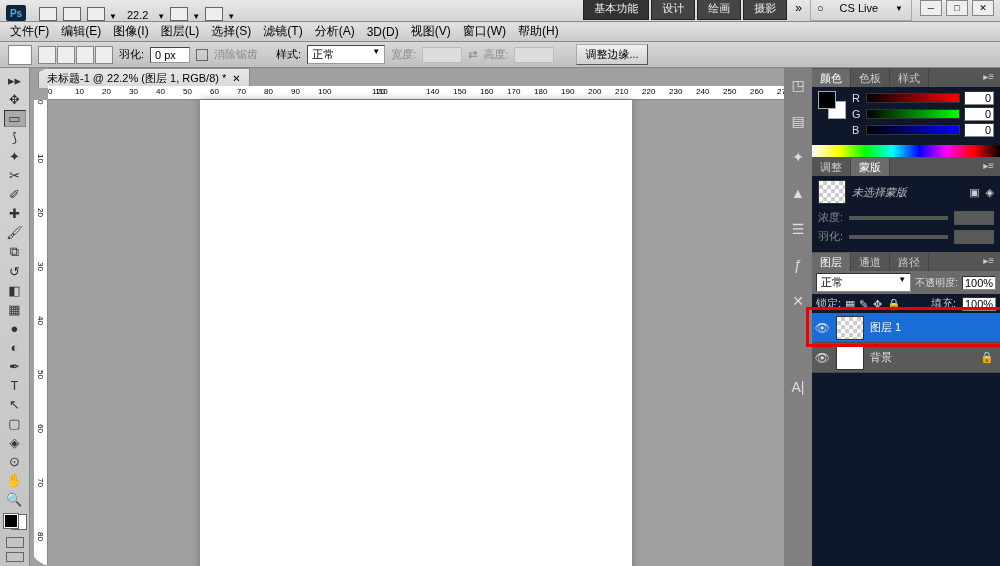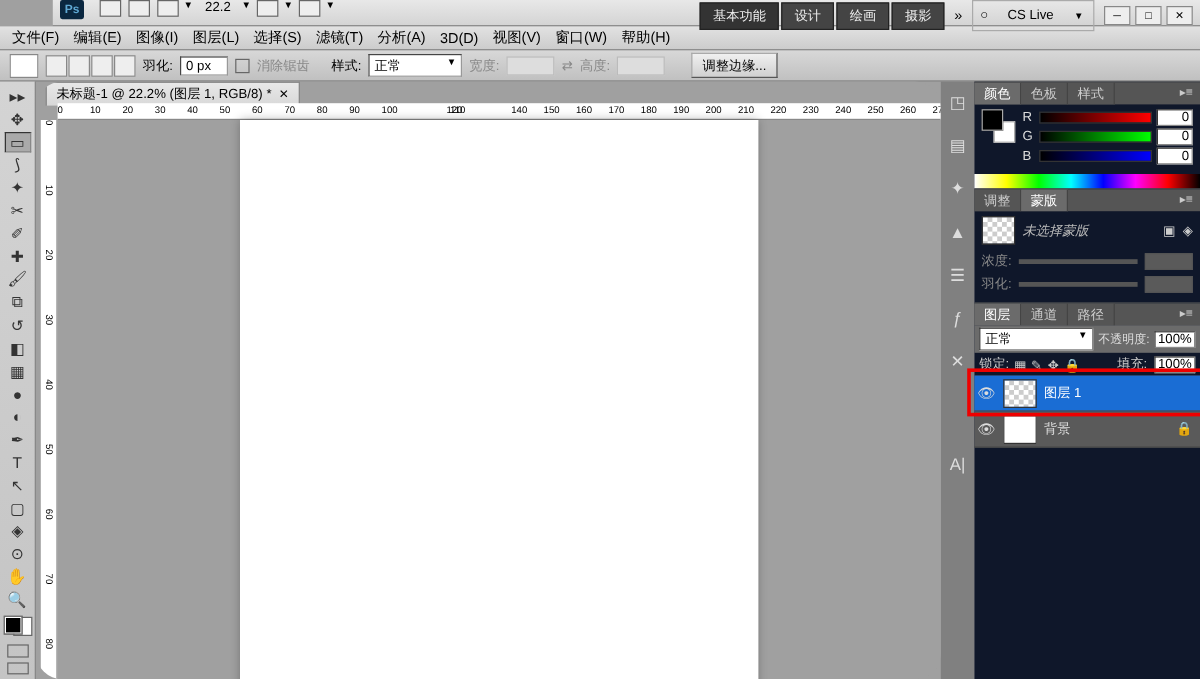--- a/index.html
+++ b/index.html
@@ -1,19 +1,19 @@
 <!DOCTYPE html>
 <html><head>
 <meta charset="utf-8">
 <style>
 * { margin: 0; padding: 0; box-sizing: border-box; font-family: "Microsoft YaHei", sans-serif; font-size: 11px; }
 body { background: #a0a0a0; width: 1000px; height: 566px; overflow: hidden; position: relative; }
 
 
-.topbar { background: linear-gradient(#e8e8e8,#d4d4d4); height: 22px; display: flex; align-items: flex-start; padding: 0 6px; border-bottom: 1px solid #888; margin-left: 44px; }
+.topbar { background: linear-gradient(#e8e8e8,#d4d4d4); height: 22px; display: flex; align-items: flex-end; padding: 0 6px; border-bottom: 1px solid #888; }
 .ps-logo { width: 20px; height: 16px; background: #0a2740; color: #5fa8d3; font-weight: bold; font-size: 10px; display: flex; align-items: center; justify-content: center; border-radius: 2px; margin-right: 10px; }
 .topbar .tbicon { width: 18px; height: 14px; border: 1px solid #666; margin: 0 3px; background: #eee; }
 .zoom-display { margin: 0 8px; font-size: 11px; }
 .arrow-down { font-size: 8px; margin: 0 2px 0 1px; }
 .topbar-right { margin-left: auto; display: flex; align-items: center; gap: 2px; }
 .ws-btn { background: #444; color: #eee; padding: 3px 10px; font-size: 11px; border: 1px solid #222; }
 .ws-btn.active { background: #333; }
 .ws-more { padding: 0 6px; font-size: 12px; }
 .cslive { border: 1px solid #aaa; padding: 6px 6px; display: flex; align-items: center; gap: 16px; }
 .cslive::before { content: "○"; }

